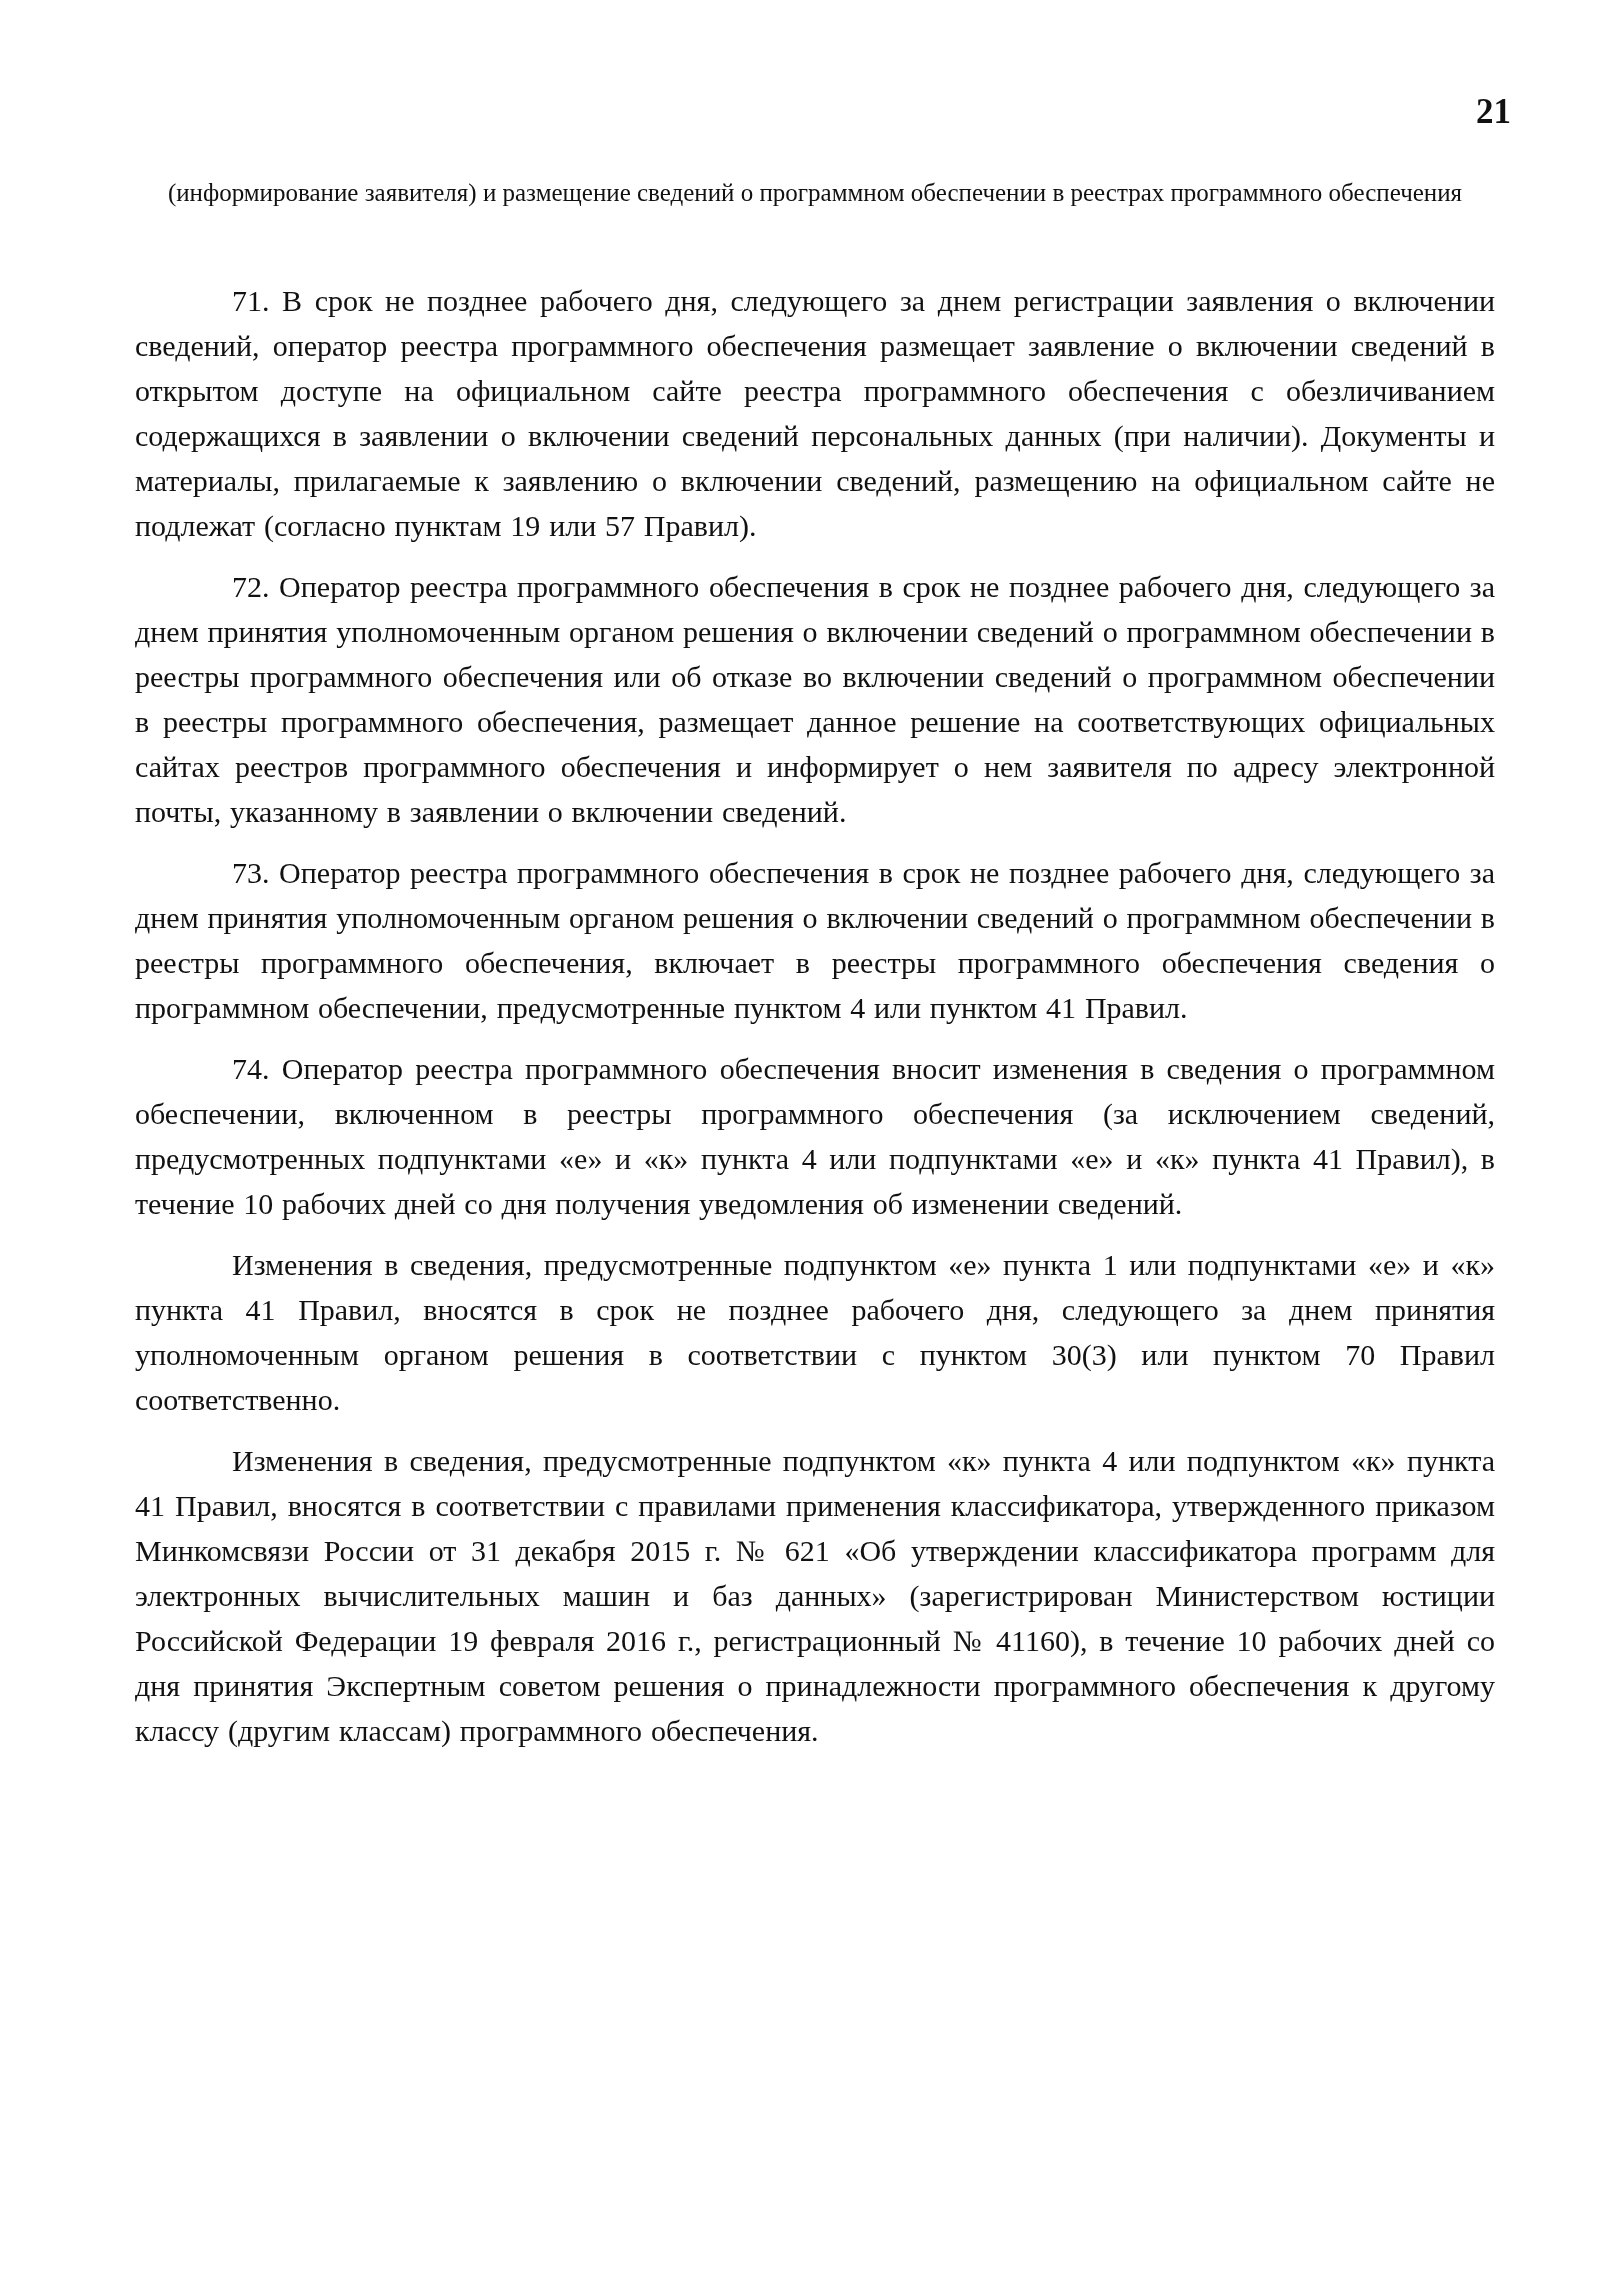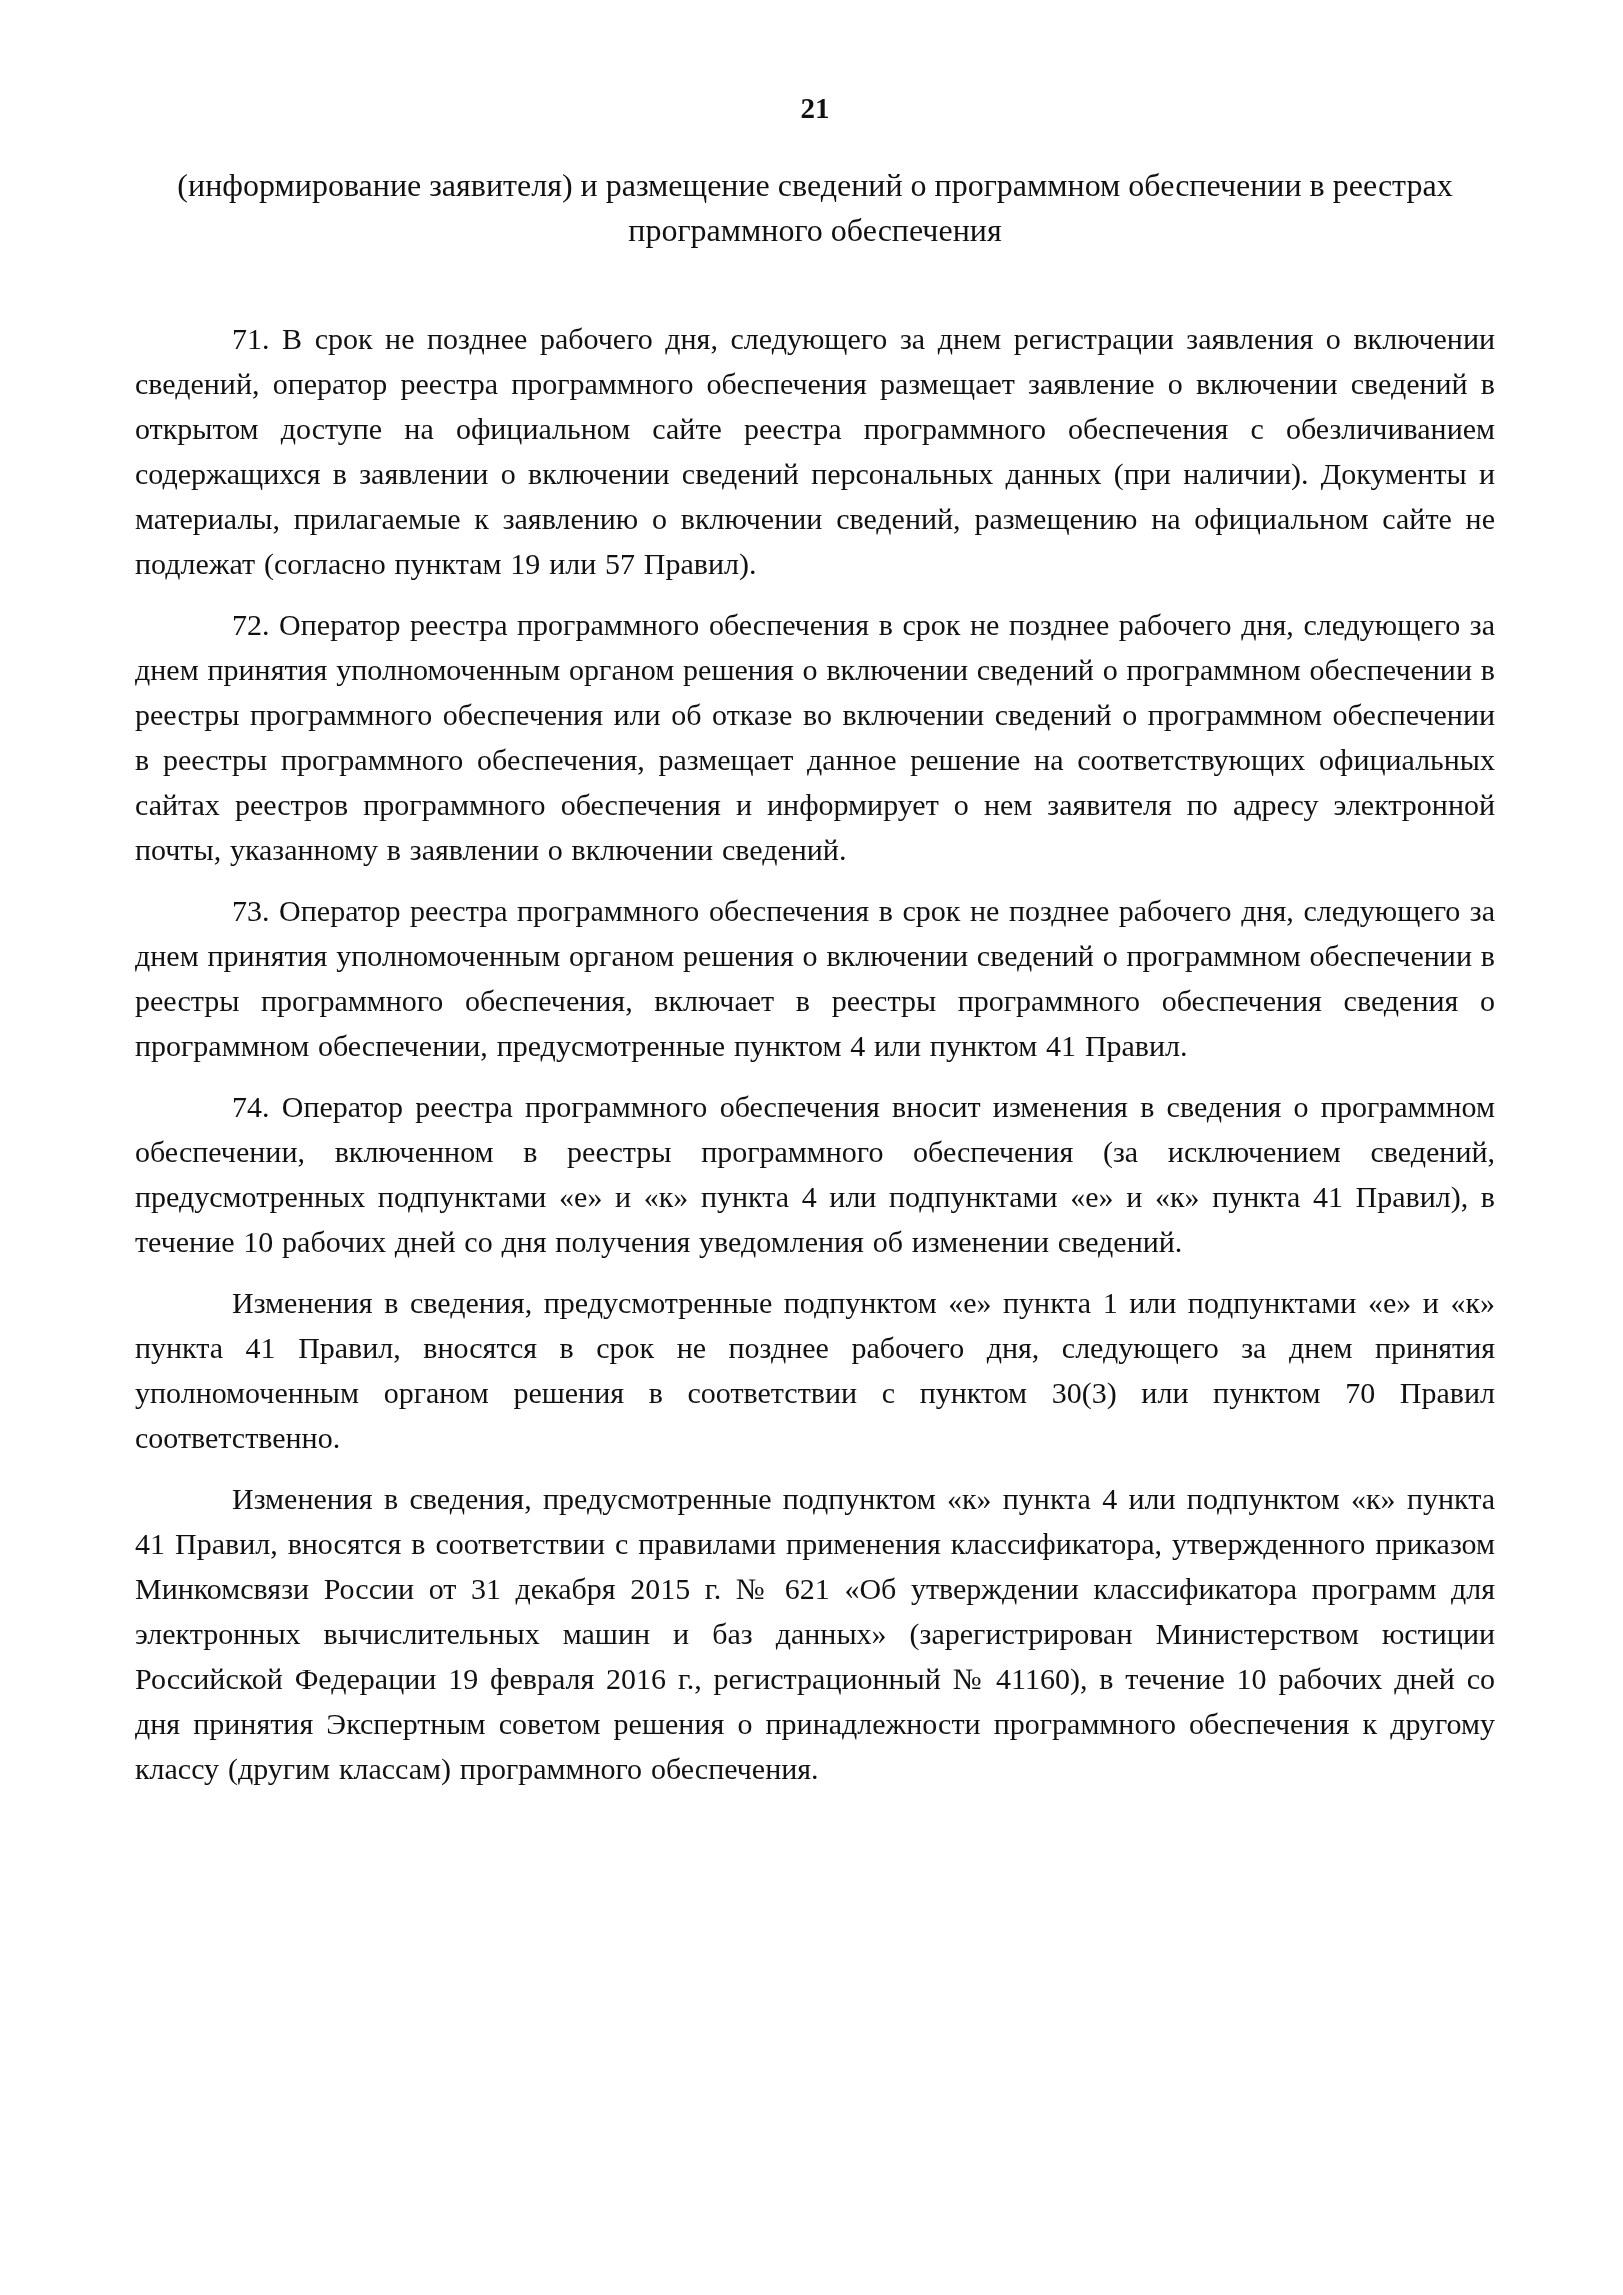--- a/index.html
+++ b/index.html
@@ -11,28 +11,28 @@
     position: relative;
     width: 1624px;
     height: 2295px;
     background: #ffffff;
     color: #111111;
     font-family: "Liberation Serif", "DejaVu Serif", serif;
     box-sizing: border-box;
     padding: 92px 113px 0 119px;
   }
   .page-number {
-    text-align: center;
-    font-size: 29px;
+    text-align: right;
+    font-size: 35px;
     font-weight: bold;
     margin: 0 0 38px 0;
   }
   .doc-heading {
     text-align: center;
-    font-size: 32px;
+    font-size: 25px;
     font-weight: normal;
     line-height: 45px;
     margin: 0 39px 63px 39px;
   }
   .doc-body p {
     margin: 16px;
     font-size: 30px;
     line-height: 45px;
     text-align: justify;
     text-indent: 97px;

